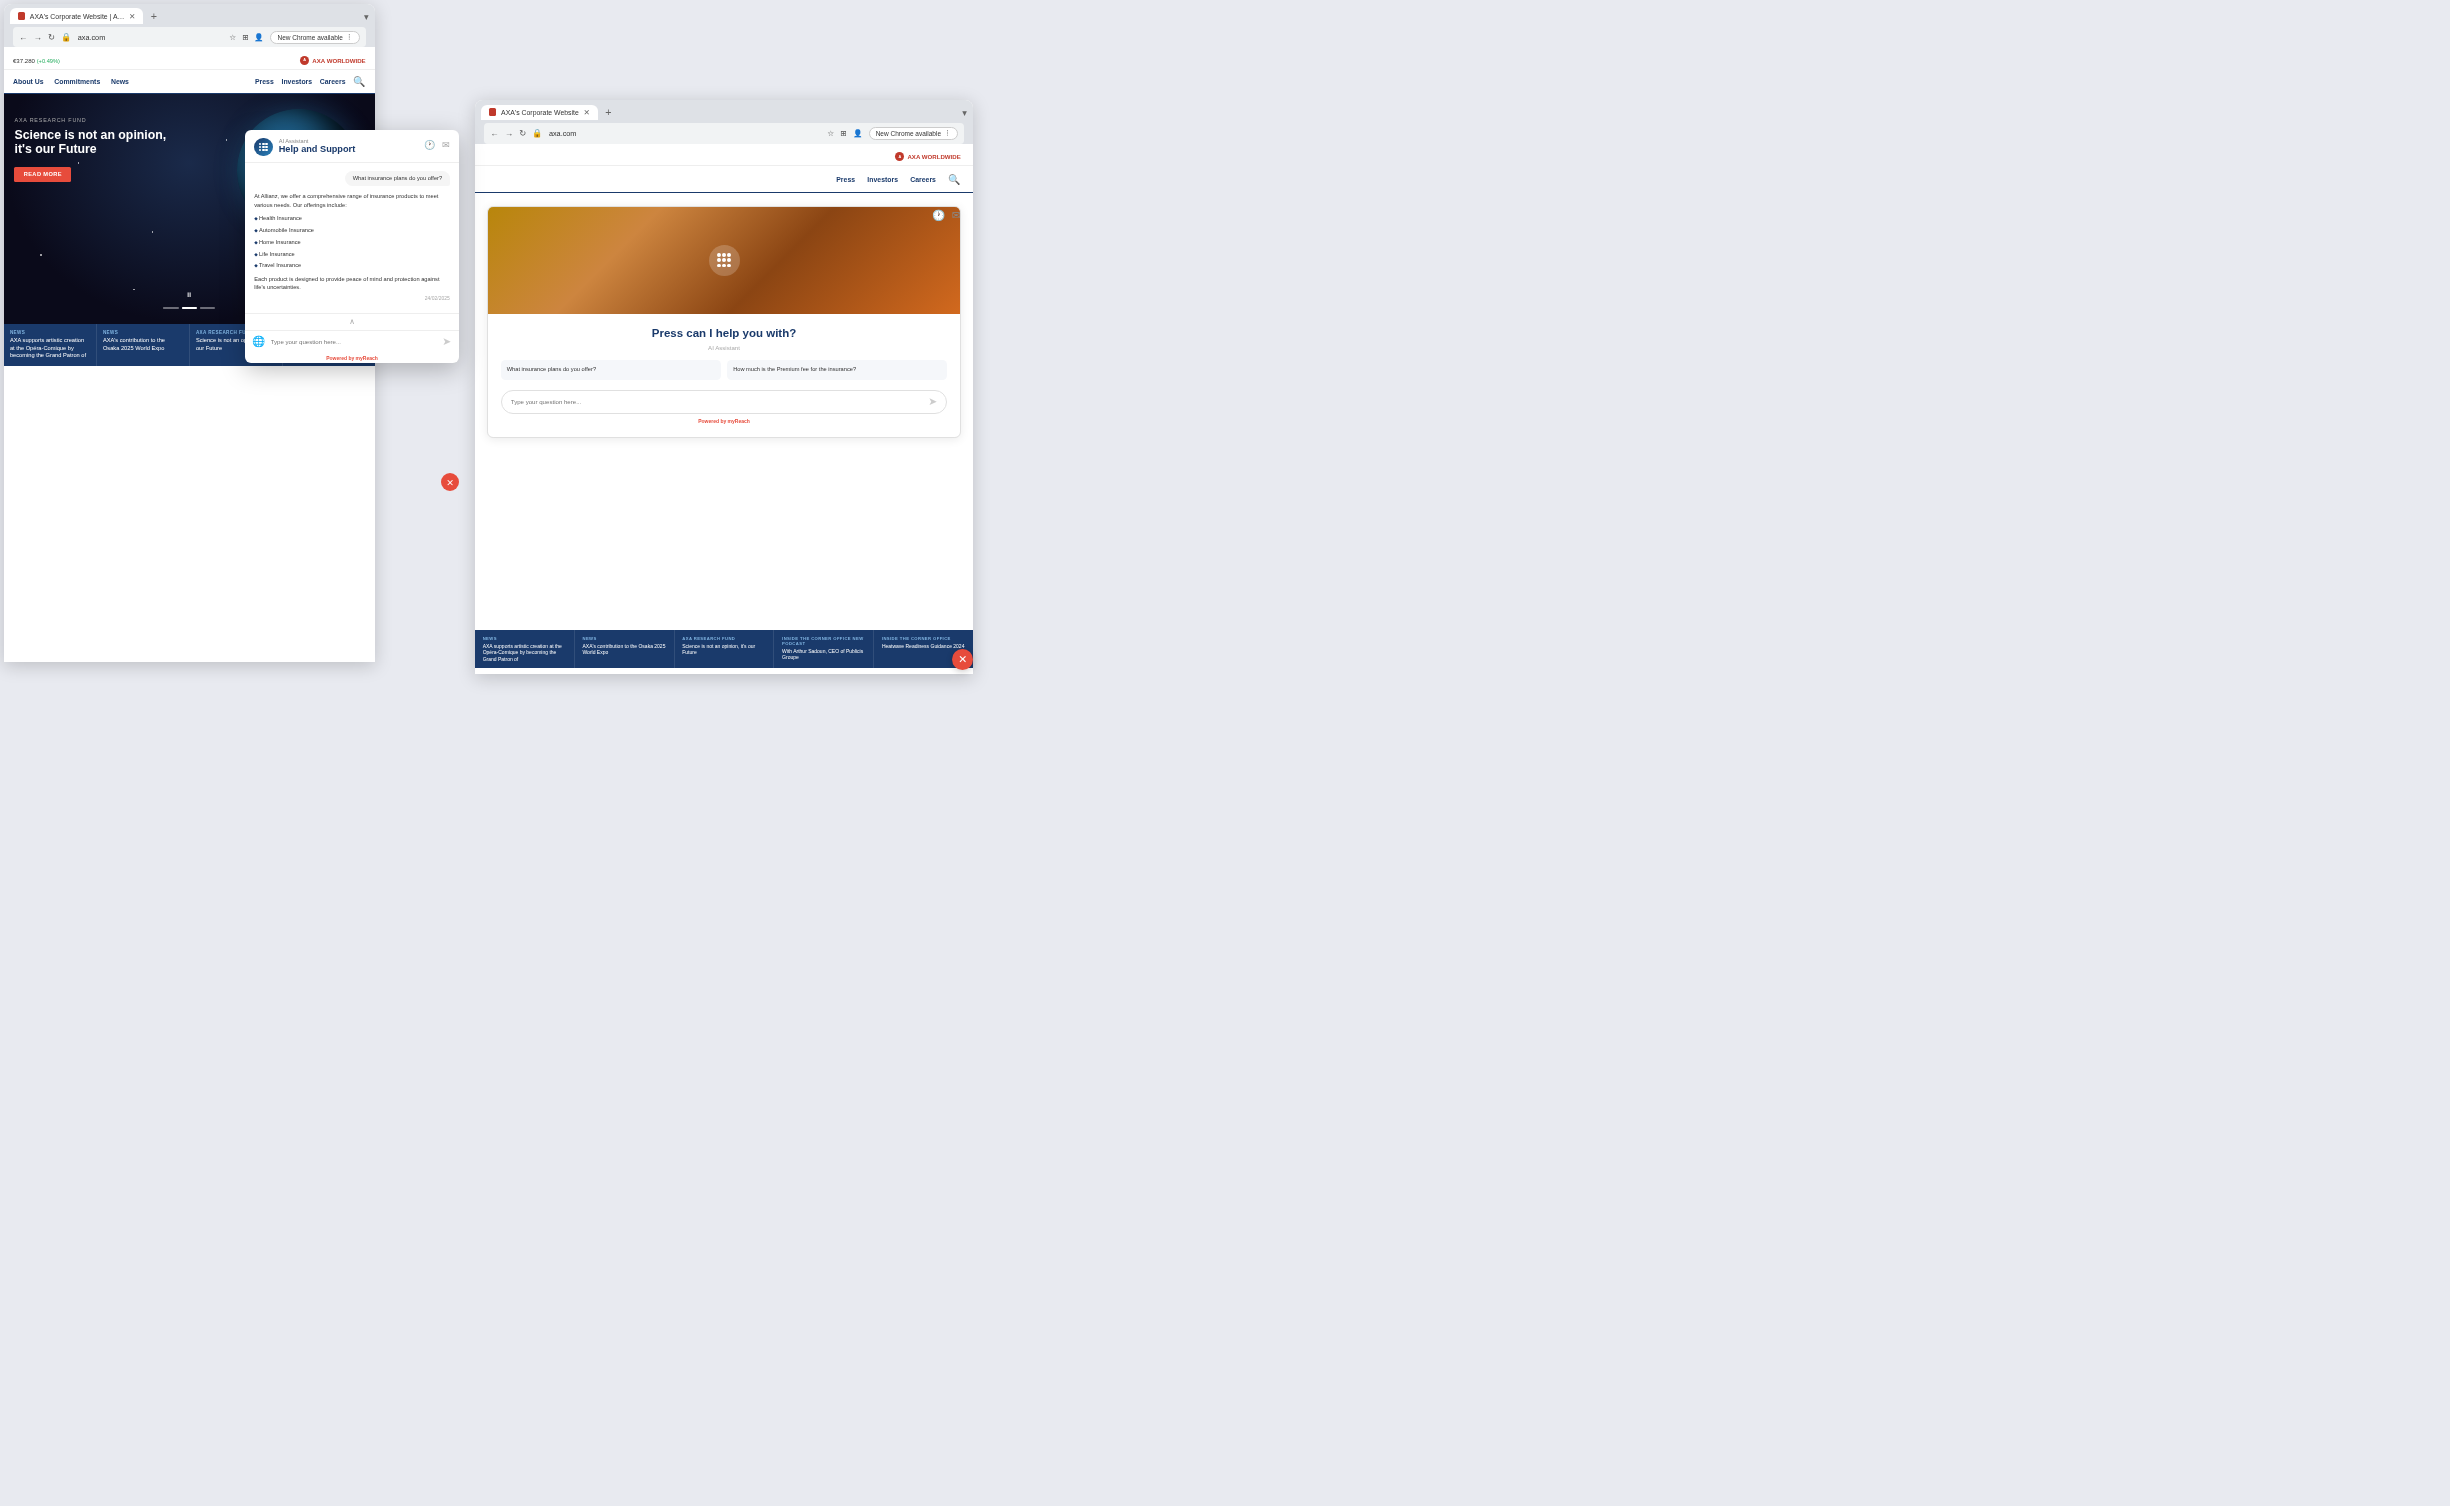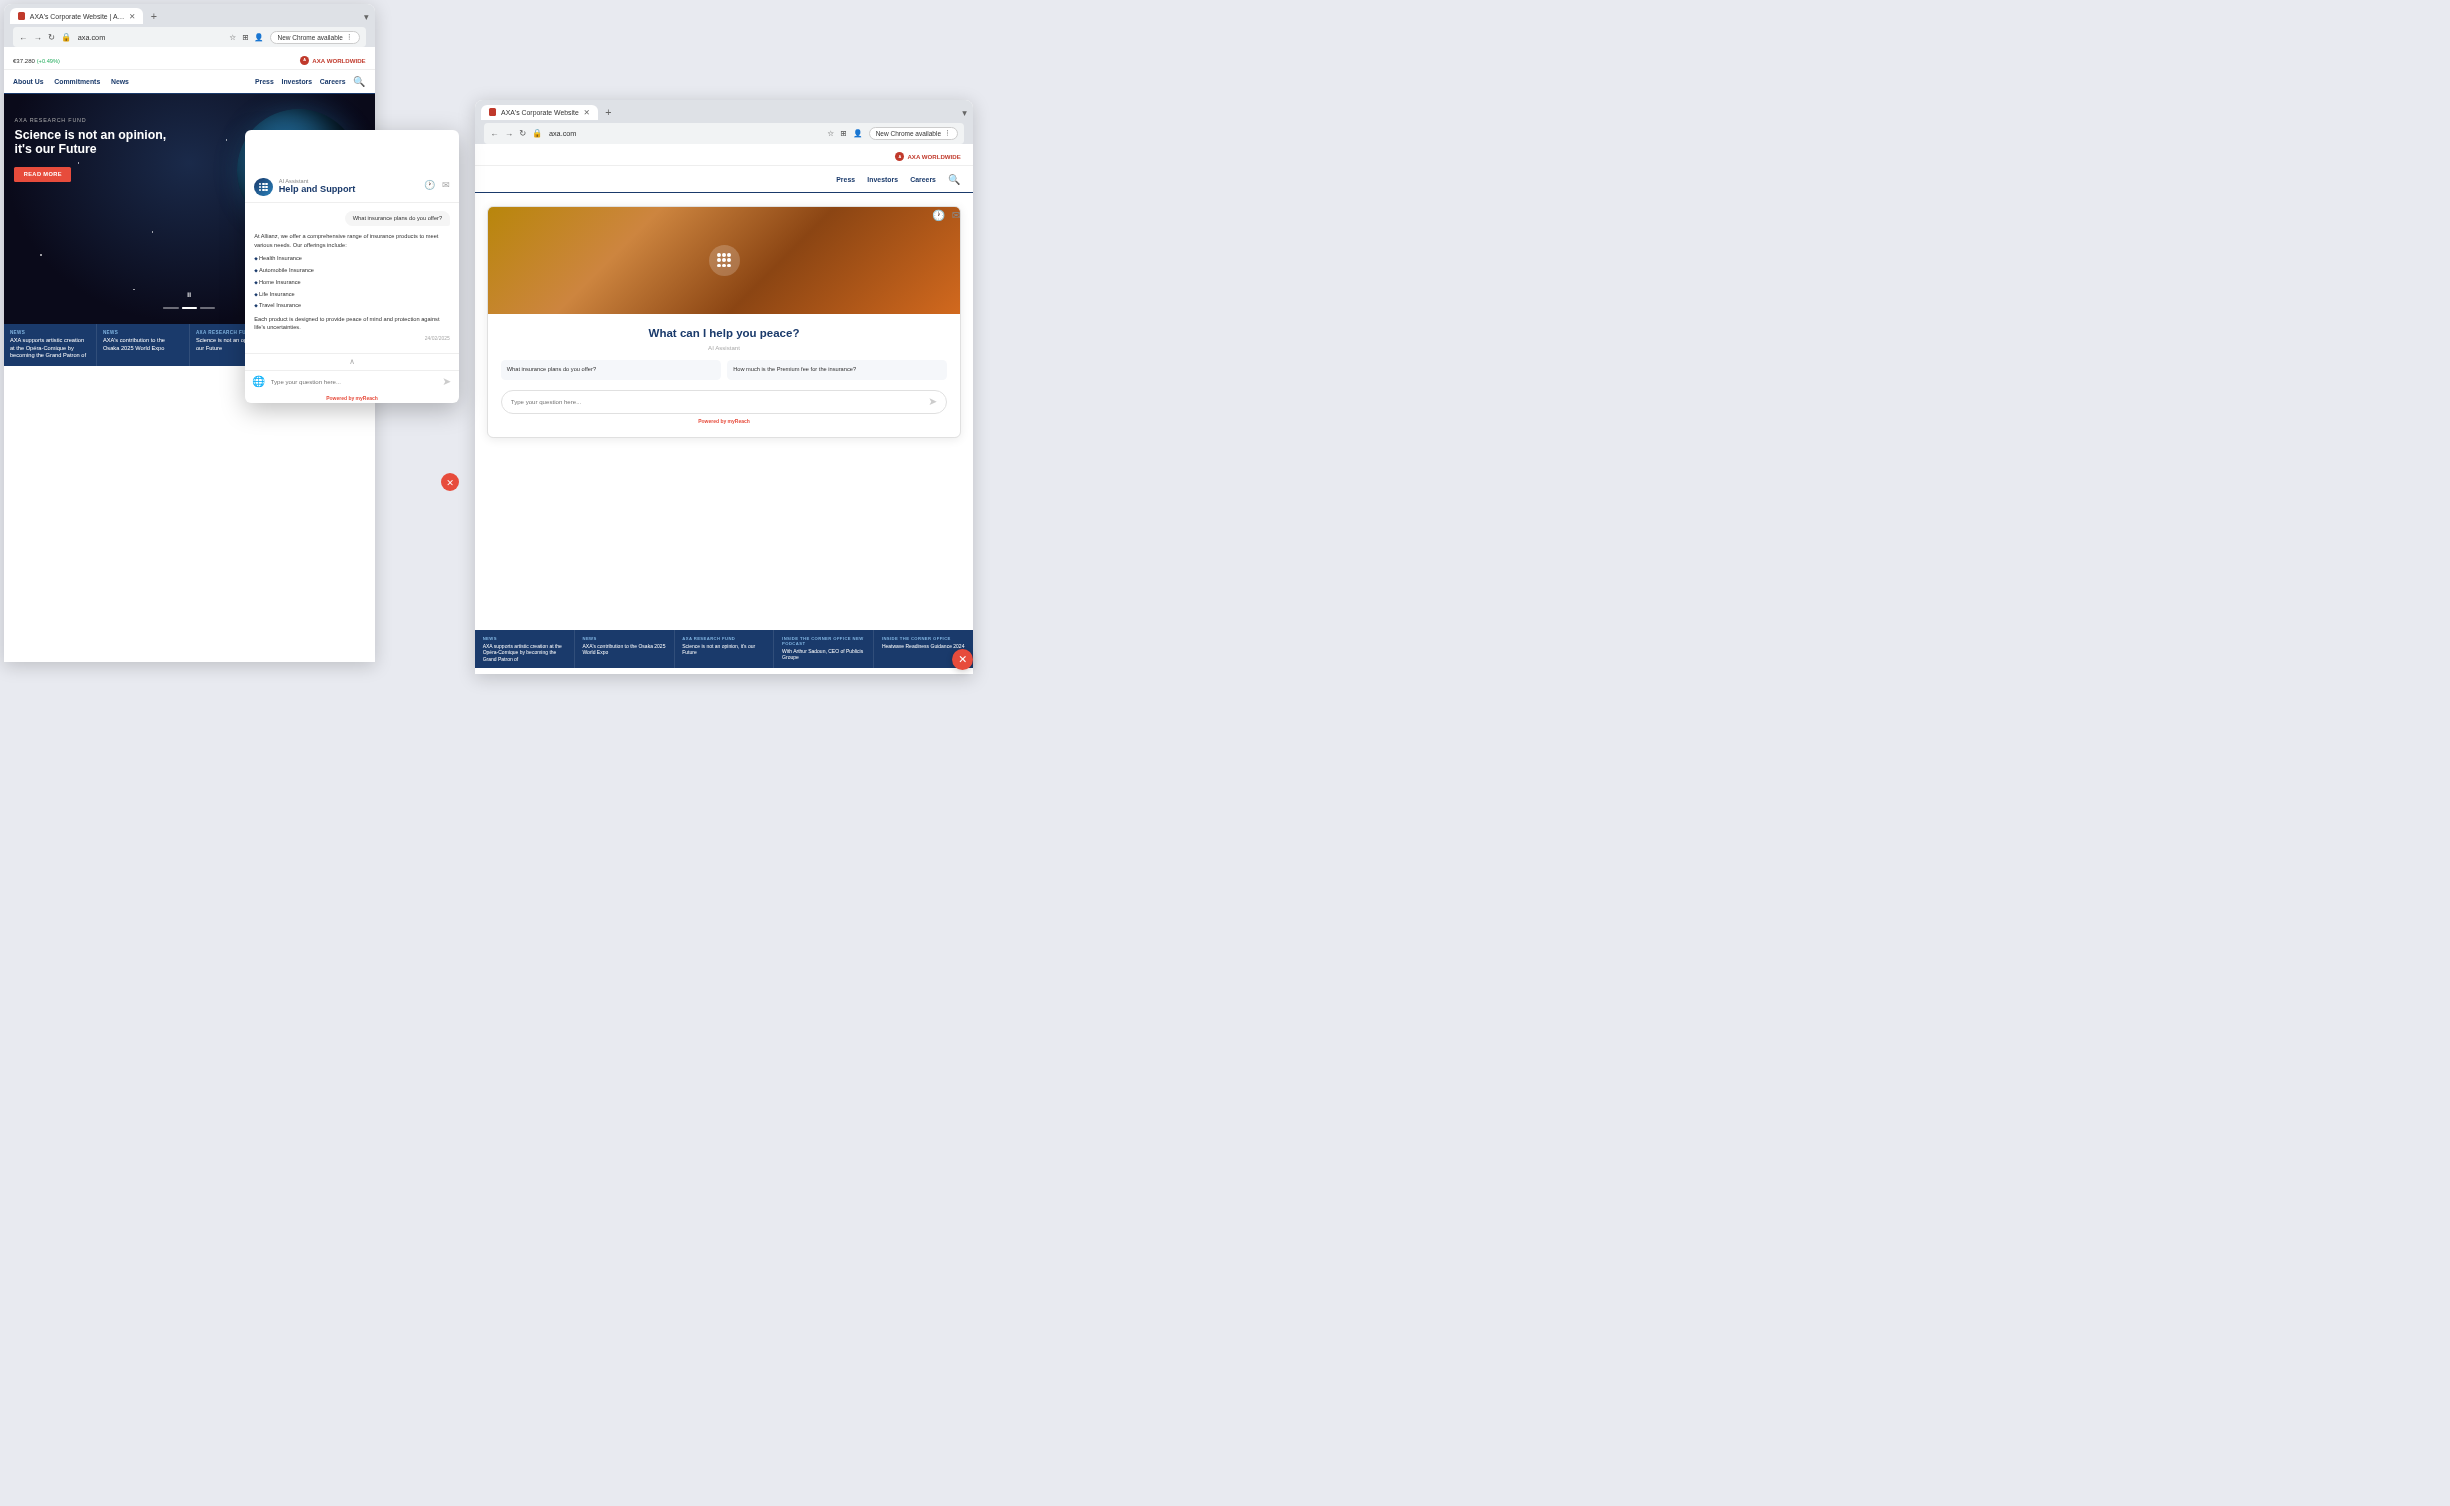--- a/index.html
+++ b/index.html
@@ -225,21 +225,21 @@
       width: 214px;
       background: #fff;
       border-radius: 6.1px;
       box-shadow: 0 6.1px 24.5px rgba(0,0,0,0.25);
       z-index: 30;
       overflow: hidden;
     }
     .chat-header {
       padding: 7.7px 9.2px 6.1px 9.2px;
       border-bottom: 0.8px solid #eee;
-      display: flex; align-items: flex-start; gap: 6.1px; margin-top: 40px;
+      display: flex; align-items: flex-start; gap: 6.1px;
     }
     .chat-logo {
       width: 18.4px; height: 18.4px;
       background: linear-gradient(135deg, #1a3a6b 0%, #2980b9 100%);
       border-radius: 50%;
       display: flex; align-items: center; justify-content: center;
       flex-shrink: 0;
     }
     .chat-logo-dots {
       display: grid; grid-template-columns: repeat(3, 2.3px); gap: 0.8px;
@@ -661,21 +661,21 @@
             <div class="widget-logo-dot-2"></div>
             <div class="widget-logo-dot-2"></div>
             <div class="widget-logo-dot-2"></div>
             <div class="widget-logo-dot-2"></div>
             <div class="widget-logo-dot-2"></div>
             <div class="widget-logo-dot-2"></div>
           </div>
         </div>
       </div>
       <div class="widget-body-2">
-        <div class="widget-headline">What can I help you peace?</div>
+        <div class="widget-headline">Press can I help you with?</div>
         <div class="widget-sub">AI Assistant</div>
         <div class="widget-suggestions">
           <div class="widget-suggestion">What insurance plans do you offer?</div>
           <div class="widget-suggestion">How much is the Premium fee for the insurance?</div>
         </div>
         <div class="widget-input-row">
           <input class="widget-input" type="text" placeholder="Type your question here..." style="">
           <span class="widget-send">➤</span>
         </div>
         <div class="widget-powered">

